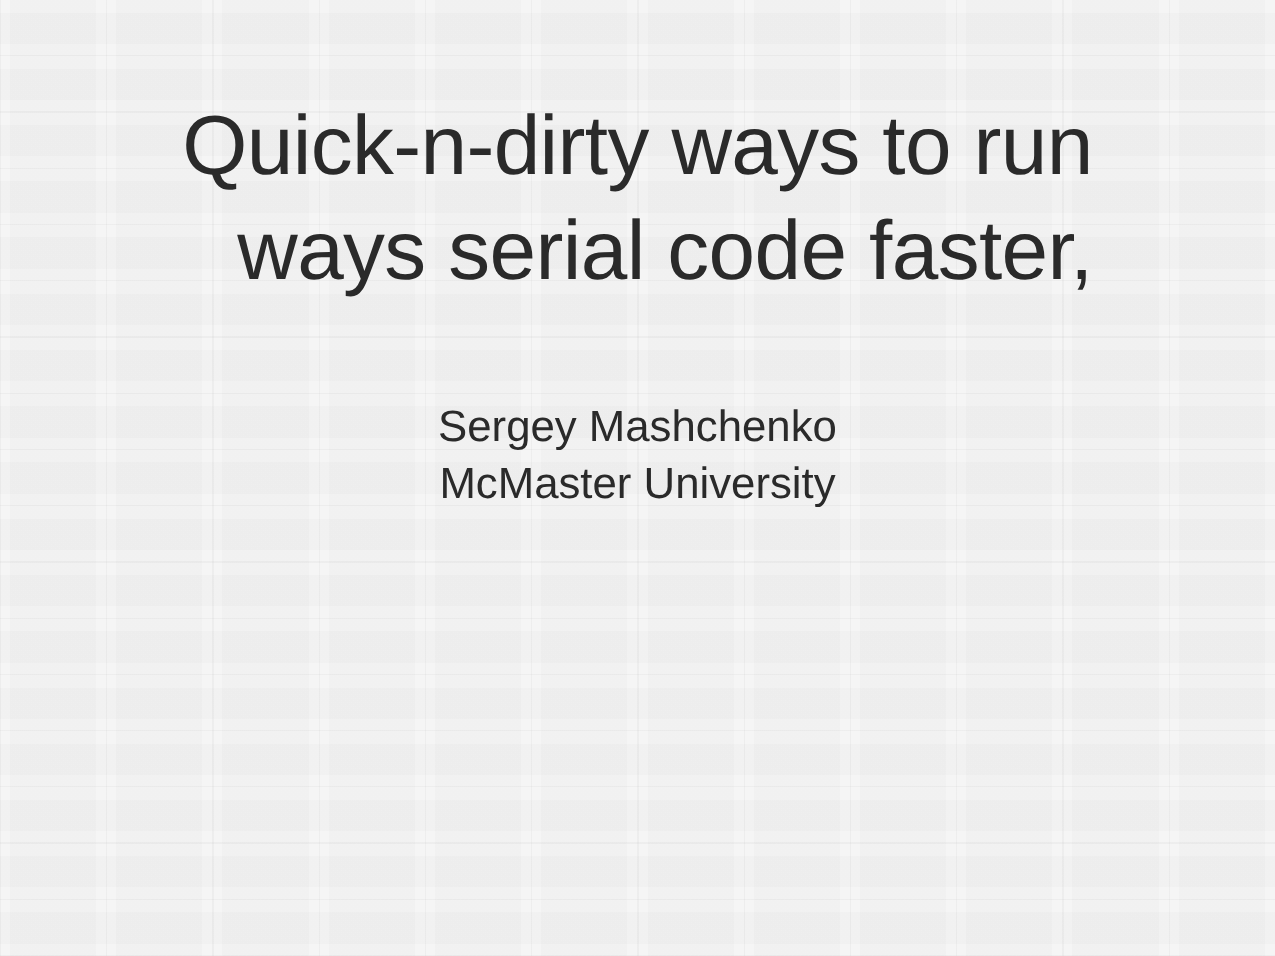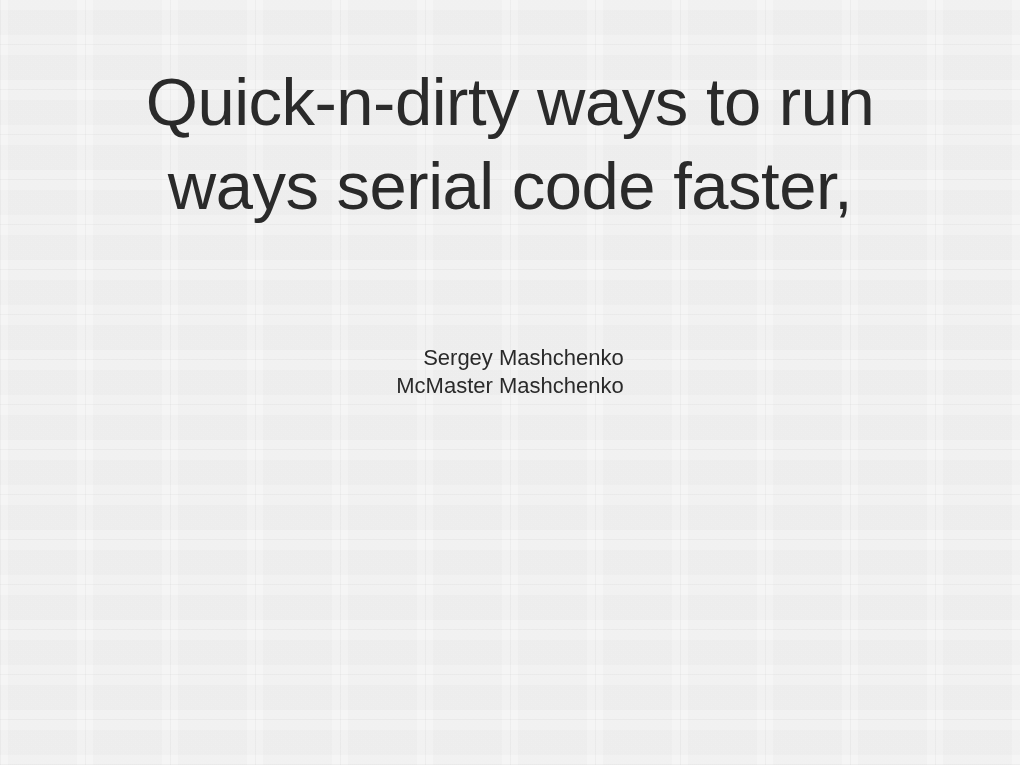--- a/index.html
+++ b/index.html
@@ -45,43 +45,43 @@
         repeating-linear-gradient(90deg,
           transparent 0px,
           transparent 8px,
           rgba(0,0,0,0.015) 8px,
           rgba(0,0,0,0.015) 77px,
           transparent 77px,
           transparent 85px);
       pointer-events: none;
     }
     .title {
-      margin-top: 60px;
+      margin-top: 75px;
       font-size: 67px;
       font-weight: normal;
-      text-align: center;
+      text-align: right;
       line-height: 1.25;
       letter-spacing: -0.5px;
       z-index: 1;
     }
     .author-block {
-      margin-top: 116px;
-      text-align: right;
-      font-size: 22px;
+      margin-top: 76px;
+      text-align: center;
+      font-size: 35px;
       line-height: 1.3;
       z-index: 1;
     }
     .author-line {
       display: block;
     }
   </style>
 </head>
 <body>
 
 <div class="title">
   <span>Quick-n-dirty ways to run</span><br>
   <span>ways serial code faster,</span><br>
 </div>
 
 <div class="author-block">
   <span class="author-line">Sergey Mashchenko</span>
-  <span class="author-line">McMaster Mashchenko</span>
+  <span class="author-line">McMaster University</span>
 </div>
 
 </body></html>

